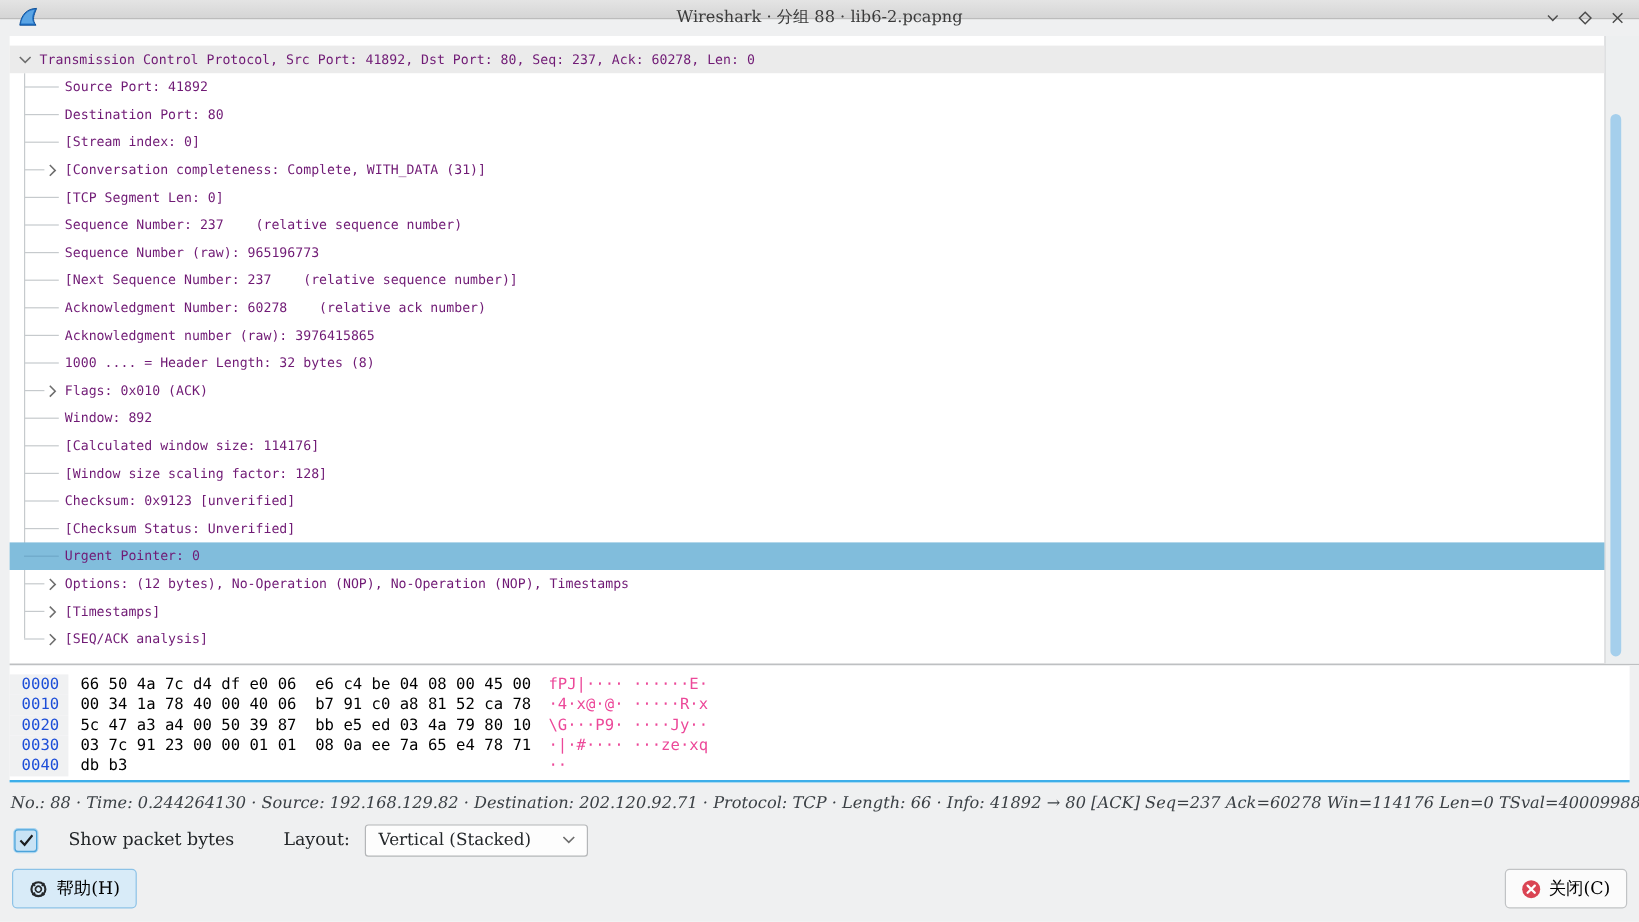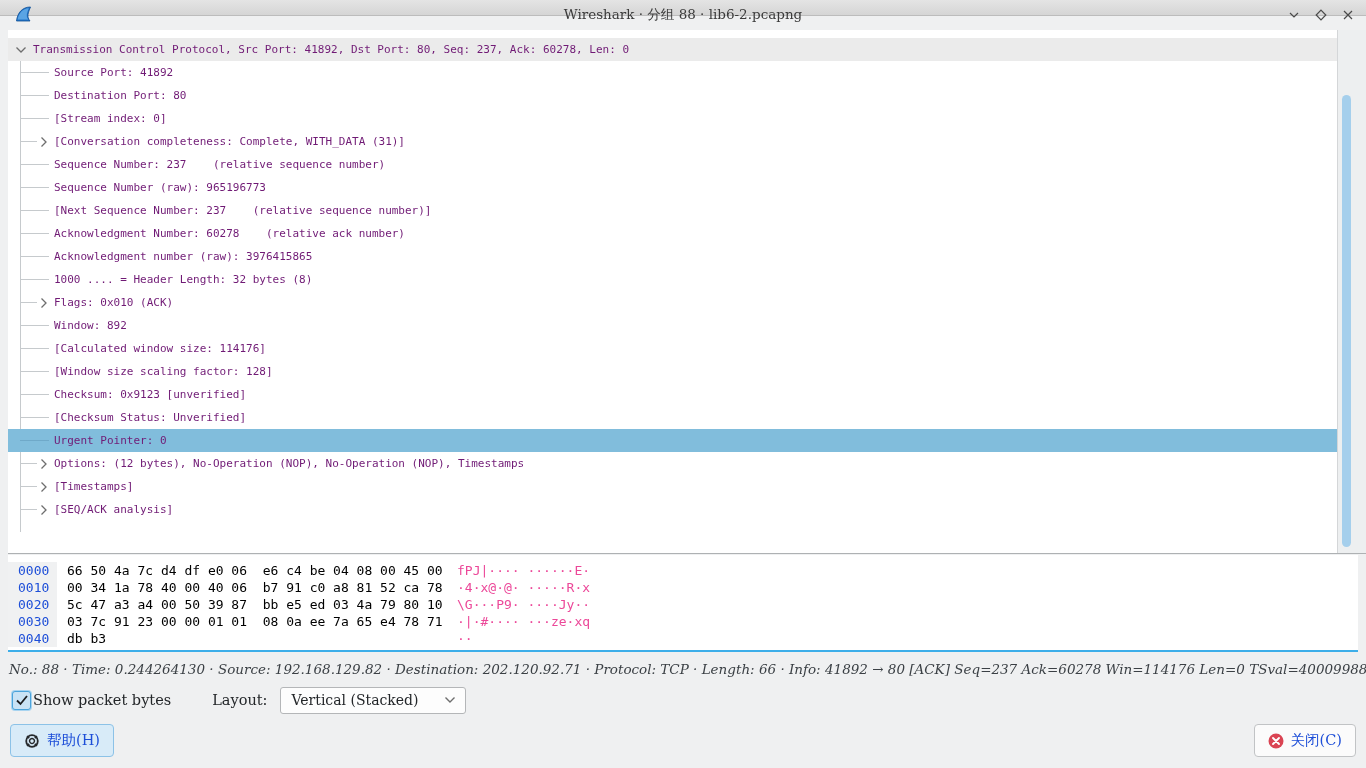--- a/index.html
+++ b/index.html
@@ -56,31 +56,31 @@
   .status-line { position:absolute; top:661px; left:9px; right:8px;
     font-style:italic; font-size:13.5px; color:#3b4045; white-space:pre; }
 
   
   .controls-row { position:absolute; top:686px; left:12px; height:28px;
     display:flex; align-items:center; font-size:14.5px; }
   .cb-wrap { display:flex; align-items:center; cursor:default; }
   .checkbox { width:19px; height:19px; border:1px solid #4ba3da; border-radius:3px;
     background:#c9e3f5; display:flex; align-items:center; justify-content:center;
     box-shadow:0 0 0 1px #a8d4f0; }
-  .cb-label { margin-left:2px; }
+  .cb-label { margin-left:26px; }
   .layout-label { margin-left:41px; }
   .combobox { margin-left:13px; width:186px; height:27px; background:#fdfdfd;
     border:1px solid #b4b6b8; border-radius:3px; display:flex; align-items:center;
     justify-content:space-between; padding:0 9px 0 10px; font-size:14px; }
 
   
   .button-row { position:absolute; top:724px; left:10px; right:10px;
     display:flex; justify-content:space-between; }
   .btn { display:inline-flex; align-items:center; gap:7px; height:33px;
-    padding:0 13px; border-radius:4px; font-size:14.5px; color:#1d4ed8;
+    padding:0 13px; border-radius:4px; font-size:14.5px; color:#000000;
     font-family:"DejaVu Serif","Liberation Serif",serif; }
   .btn-help { background:#d8ebf8; border:1px solid #8cc2e7; }
   .btn-close { background:#fbfbfb; border:1px solid #c1c3c5; }
 </style>
 </head>
 <body>
 
 <div class="titlebar">
   <span class="app-icon">
     <svg viewBox="0 0 19 19" width="19" height="19">
@@ -113,20 +113,21 @@
   <div id="tree-rows">
       <div class="tree-row lvl0 current"><span class="expander"><svg viewBox="0 0 12 8" width="12" height="8">
             <polyline points="1.5,1.5 6,6 10.5,1.5" fill="none" stroke="#6e6e6e" stroke-width="1.3"></polyline>
           </svg></span><span>Transmission Control Protocol, Src Port: 41892, Dst Port: 80, Seq: 237, Ack: 60278, Len: 0</span></div>
       <div class="tree-row lvl1"><span>Source Port: 41892</span></div>
       <div class="tree-row lvl1"><span>Destination Port: 80</span></div>
       <div class="tree-row lvl1"><span>[Stream index: 0]</span></div>
       <div class="tree-row lvl1"><span class="expander"><svg viewBox="0 0 8 12" width="8" height="12">
             <polyline points="1.5,1.5 6,6 1.5,10.5" fill="none" stroke="#6e6e6e" stroke-width="1.3"></polyline>
           </svg></span><span>[Conversation completeness: Complete, WITH_DATA (31)]</span></div>
+      <div class="tree-row lvl1"><span>[TCP Segment Len: 0]</span></div>
       <div class="tree-row lvl1"><span>Sequence Number: 237    (relative sequence number)</span></div>
       <div class="tree-row lvl1"><span>Sequence Number (raw): 965196773</span></div>
       <div class="tree-row lvl1"><span>[Next Sequence Number: 237    (relative sequence number)]</span></div>
       <div class="tree-row lvl1"><span>Acknowledgment Number: 60278    (relative ack number)</span></div>
       <div class="tree-row lvl1"><span>Acknowledgment number (raw): 3976415865</span></div>
       <div class="tree-row lvl1"><span>1000 .... = Header Length: 32 bytes (8)</span></div>
       <div class="tree-row lvl1"><span class="expander"><svg viewBox="0 0 8 12" width="8" height="12">
             <polyline points="1.5,1.5 6,6 1.5,10.5" fill="none" stroke="#6e6e6e" stroke-width="1.3"></polyline>
           </svg></span><span>Flags: 0x010 (ACK)</span></div>
       <div class="tree-row lvl1"><span>Window: 892</span></div>

